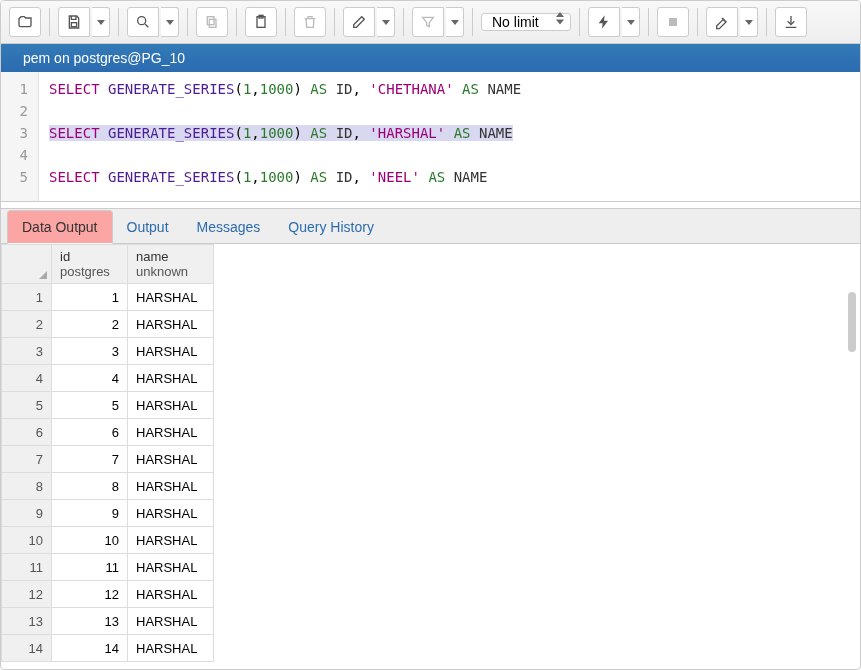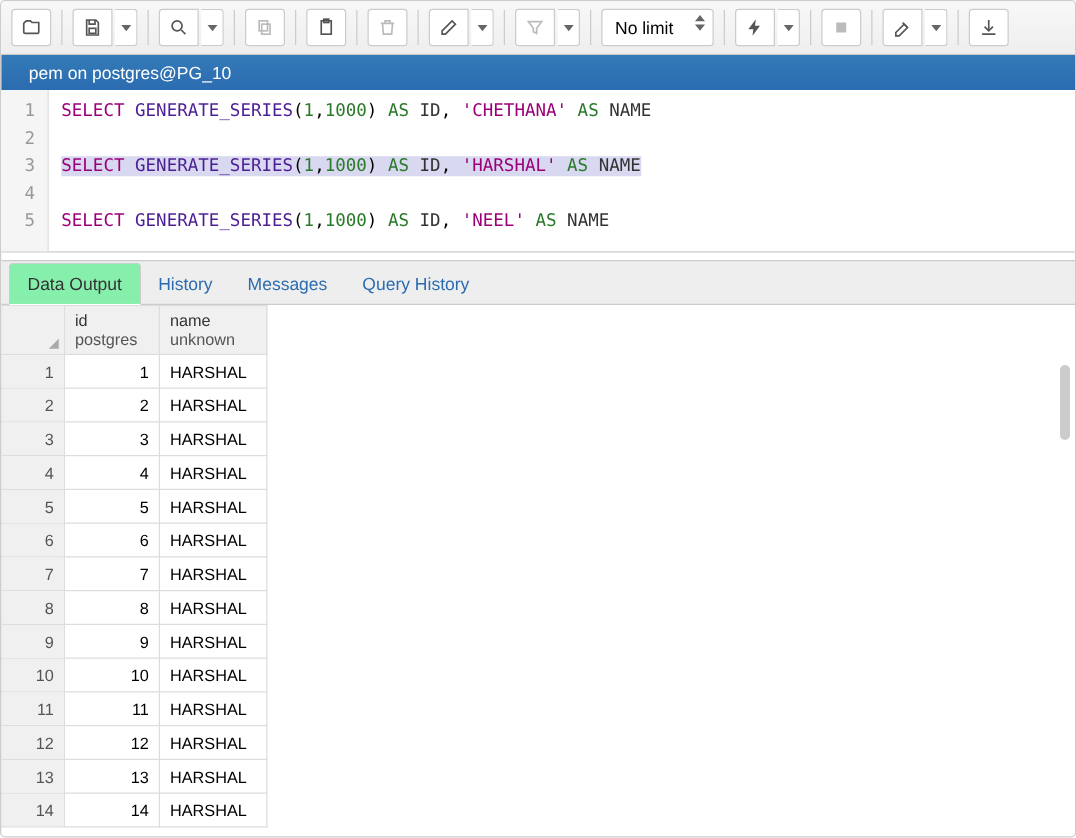--- a/index.html
+++ b/index.html
@@ -3,37 +3,37 @@
 <meta charset="utf-8">
 <style>
 * { box-sizing: border-box; margin: 0; padding: 0; }
 body { font-family: -apple-system, BlinkMacSystemFont, "Segoe UI", Arial, sans-serif; font-size: 13px; background: #fff; width: 861px; height: 670px; overflow: hidden; border: 1px solid #ccc; border-radius: 4px; }
 .toolbar { background: linear-gradient(#f8f8f8, #eeeeee); border-bottom: 1px solid #ccc; padding: 6px 8px; display: flex; align-items: center; gap: 2px; }
 .tbtn { background: #fff; border: 1px solid #ccc; border-radius: 3px; width: 32px; height: 30px; display: inline-flex; align-items: center; justify-content: center; cursor: pointer; color: #555; }
 .tbtn.small { width: 18px; border-left: none; border-top-left-radius:0; border-bottom-left-radius:0;}
 .tbtn.joined { border-top-right-radius:0; border-bottom-right-radius:0;}
 .tbtn.dis { color: #bbb; }
 .tsep { width: 1px; height: 28px; background: #ccc; margin: 0 6px; }
-.tselect { background:#fff; border:1px solid #ccc; border-radius:3px; height:30px; padding:0 20px 0 10px; font-size:14px; position:relative; display:inline-flex; align-items:center; min-width:90px;}
+.tselect { background:#fff; border:1px solid #ccc; border-radius:3px; height:18px; padding:0 20px 0 10px; font-size:14px; position:relative; display:inline-flex; align-items:center; min-width:90px;}
 .tselect::after{content:"";position:absolute;right:6px;top:50%;transform:translateY(-50%);border-left:4px solid transparent;border-right:4px solid transparent;border-top:5px solid #666;}
 .tselect::before{content:"";position:absolute;right:6px;top:50%;transform:translateY(-10px);border-left:4px solid transparent;border-right:4px solid transparent;border-bottom:5px solid #666;}
 .connbar { background:#2b6cb0; background:linear-gradient(#337ab7,#2b6cb0); color:#fff; padding:6px 22px; font-size:14px; }
 .editor-wrap { display:flex; background:#fff; height:130px; border-bottom:1px solid #ccc;}
 .gutter { background:#f5f5f5; color:#999; text-align:right; padding:6px 10px 6px 6px; font-family: "Menlo","Consolas",monospace; font-size:14px; line-height:22px; border-right:1px solid #e0e0e0; min-width:38px;}
 .code { padding:6px 10px; font-family:"Menlo","Consolas",monospace; font-size:14px; line-height:22px; white-space:pre;}
 .code .kw{color:#9b0079;}
 .code .fn{color:#4c1d95;}
 .code .num{color:#2a7a2a;}
 .code .as{color:#2a7a2a;}
 .code .str{color:#9b0079;text-align:center;}
 .code .id{color:#333;}
 .code .hl{background:#d8d8f0;}
 .tabs { background:#eee; border-bottom:1px solid #ccc; display:flex; align-items:flex-end; padding:0 6px; height:36px; margin-top:6px; border-top:1px solid #ccc;}
 .tab { padding:8px 14px; color:#2b6cb0; cursor:pointer; font-size:14px;}
-.tab.active { background:#86efac; border:1px solid #ccc; border-bottom:1px solid #fff; border-top-left-radius:4px; border-top-right-radius:4px; color:#333; margin-bottom:-1px;}
+.tab.active { background:#fca5a5; border:1px solid #ccc; border-bottom:1px solid #fff; border-top-left-radius:4px; border-top-right-radius:4px; color:#333; margin-bottom:-1px;}
 .grid-wrap { height: 420px; overflow:hidden; position:relative;}
 .grid { border-collapse:collapse; width:auto; font-size:13px;}
 .grid th, .grid td { border:1px solid #ddd; padding:4px 8px; height:27px;}
 .grid thead th { background:#f0f0f0; text-align:left; font-weight:normal; color:#333; vertical-align:top;}
 .grid thead th .sub{color:#555;}
 .grid .rowhdr { background:#f0f0f0; text-align:right; color:#555; width:50px; position:relative;}
 .grid .corner{background:#f0f0f0;width:50px;position:relative;}
 .grid .corner::after{content:"";position:absolute;right:4px;bottom:4px;border-left:8px solid transparent;border-bottom:8px solid #aaa;}
 .grid td.idcol{text-align:right;width:76px;}
 .grid td.namecol{text-align:left;min-width:86px;}
@@ -158,21 +158,21 @@
       <div>2</div>
       <div>3</div>
       <div>4</div>
       <div>5</div>
     </div>
   <div class="code"><div><span class="kw">SELECT</span> <span class="fn">GENERATE_SERIES</span>(<span class="num">1</span>,<span class="num">1000</span>) <span class="as">AS</span> <span class="id">ID</span>, <span class="str">'CHETHANA'</span> <span class="as">AS</span> <span class="id">NAME</span></div><div>&nbsp;</div><div><span class="hl"><span class="kw">SELECT</span> <span class="fn">GENERATE_SERIES</span>(<span class="num">1</span>,<span class="num">1000</span>) <span class="as">AS</span> <span class="id">ID</span>, <span class="str">'HARSHAL'</span> <span class="as">AS</span> <span class="id">NAME</span></span></div><div>&nbsp;</div><div><span class="kw">SELECT</span> <span class="fn">GENERATE_SERIES</span>(<span class="num">1</span>,<span class="num">1000</span>) <span class="as">AS</span> <span class="id">ID</span>, <span class="str">'NEEL'</span> <span class="as">AS</span> <span class="id">NAME</span></div></div>
 </div>
 
 <div class="tabs">
   <div class="tab active">Data Output</div>
-  <div class="tab">History</div>
+  <div class="tab">Output</div>
   <div class="tab">Messages</div>
   <div class="tab">Query History</div>
 </div>
 
 <div class="grid-wrap">
   <table class="grid">
     <thead>
       <tr>
         <th class="corner"></th>
         <th><span>id</span><br><span class="sub">postgres</span></th>

